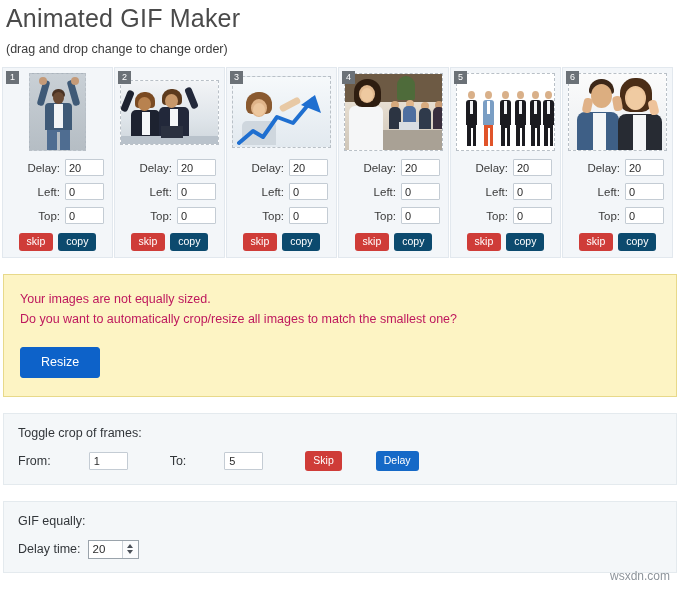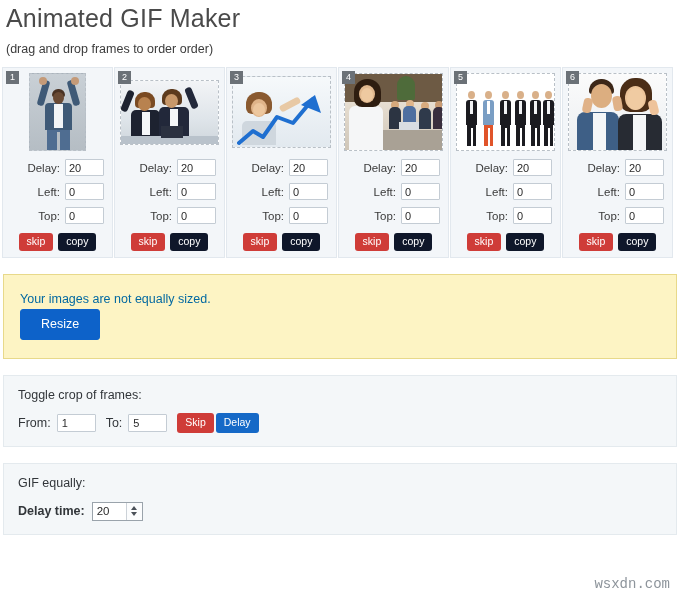--- a/index.html
+++ b/index.html
@@ -196,36 +196,36 @@
     border: none;
     color: #ffffff;
     font-family: "Liberation Sans", sans-serif;
     font-size: 10.5px;
     padding: 3px 8px 4px 8px;
     border-radius: 3px;
     line-height: 1;
     cursor: pointer;
   }
   .btn-skip { background: #cf3c38; }
-  .btn-copy { background: #0f172a; }
+  .btn-copy { background: #0c4a6e; }
 
   
   .warn-panel {
     margin: 16px 3px 0 3px;
     background: #fdf4c4;
     border: 1px solid #e8d98a;
     padding: 14px 16px 18px 16px;
     box-sizing: border-box;
   }
   .warn-line {
     font-size: 12.5px;
-    color: #0369a1;
+    color: #be185d;
     line-height: 20px;
   }
-  .warn-btns { display: flex; gap: 20px; }
+  .warn-btns { margin-top: 18px; display: flex; gap: 20px; }
   .wbtn {
     font-family: "Liberation Sans", sans-serif;
     font-size: 12.5px;
     padding: 8px 20px;
     border-radius: 3px;
     cursor: pointer;
     line-height: 1.1;
   }
   .wbtn-primary { background: #0d62c9; border: 1px solid #0d62c9; color: #ffffff; }
   .wbtn-default { background: #eceff1; border: 1px solid #cfd6dc; color: #3a3a3a; }
@@ -238,20 +238,21 @@
     box-sizing: border-box;
     padding: 12px 14px 13px 14px;
   }
   .panel-title { font-size: 12.5px; color: #32363a; }
   .range-row {
     display: flex;
     align-items: center;
     margin-top: 11px;
     font-size: 12.5px;
     color: #32363a;
+    gap: 32px;
   }
   .range-row .lbl { margin-right: 6px; }
   .range-row input {
     width: 39px; height: 18px; box-sizing: border-box;
     border: 1px solid #c4ccd4; background: #ffffff;
     font-family: "Liberation Sans", sans-serif; font-size: 11px;
     color: #2b2b2b; padding: 0 4px; margin-right: 10px; border-radius: 1px;
   }
   .rbtn {
     border: none; color: #ffffff;
@@ -262,21 +263,21 @@
   .rbtn-enable { background: #1569c7; margin-left: 2px; }
 
   
   .opt-row {
     display: flex;
     align-items: center;
     margin-top: 12px;
     font-size: 12.5px;
     color: #32363a;
   }
-  .opt-row .lbl { margin-right: 7px; font-weight: bold; }
+  .opt-row .lbl { margin-right: 7px; }
   .spinner {
     display: inline-flex;
     align-items: stretch;
     border: 1px solid #9aa3ab;
     background: #ffffff;
     height: 19px;
     box-sizing: border-box;
   }
   .spinner .sval {
     width: 33px;
@@ -330,31 +331,31 @@
     background: #f2f4f6;
     border-left: 1px solid #d3d9de;
     display: flex; align-items: center; justify-content: center;
     color: #6d747b; font-size: 9px;
   }
 
   
   .watermark {
     position: absolute;
     right: 10px;
-    bottom: 5px;
-    font-size: 14px;
+    bottom: 14px;
+    font-size: 12px;
     color: #8d949b;
-    font-family: Liberation Mono, monospace;
+    font-family: Liberation Sans, sans-serif;
   }
 </style>
 </head>
 <body>
 
 <h1 class="page-title">Animated GIF Maker</h1>
-<div class="page-subtitle">(drag and drop frames to order order)</div>
+<div class="page-subtitle">(drag and drop change to change order)</div>
 
 <div class="frames-strip">
 
   <div class="frame-card">
     <div class="frame-badge">1</div>
     <div class="thumb-wrap">
       <div class="thumb f1 t-sky" style="width:57px;height:78px;">
         <span class="fig bg"></span>
           <span class="fig legs"></span>
           <span class="fig gap"></span>
@@ -599,20 +600,21 @@
     <div class="btn-row">
       <button class="btn btn-skip">skip</button>
       <button class="btn btn-copy">copy</button>
     </div>
   </div>
 
 </div>
 
 <div class="warn-panel">
   <div class="warn-line">Your images are not equally sized.</div>
+  <div class="warn-line">Do you want to automatically crop/resize all images to match the smallest one?</div>
   <div class="warn-btns">
     <button class="wbtn wbtn-primary">Resize</button>
   </div>
 </div>
 
 <div class="panel">
   <div class="panel-title">Toggle crop of frames:</div>
   <div class="range-row">
     <span class="lbl">From:</span>
     <input type="text" value="1" style="">

